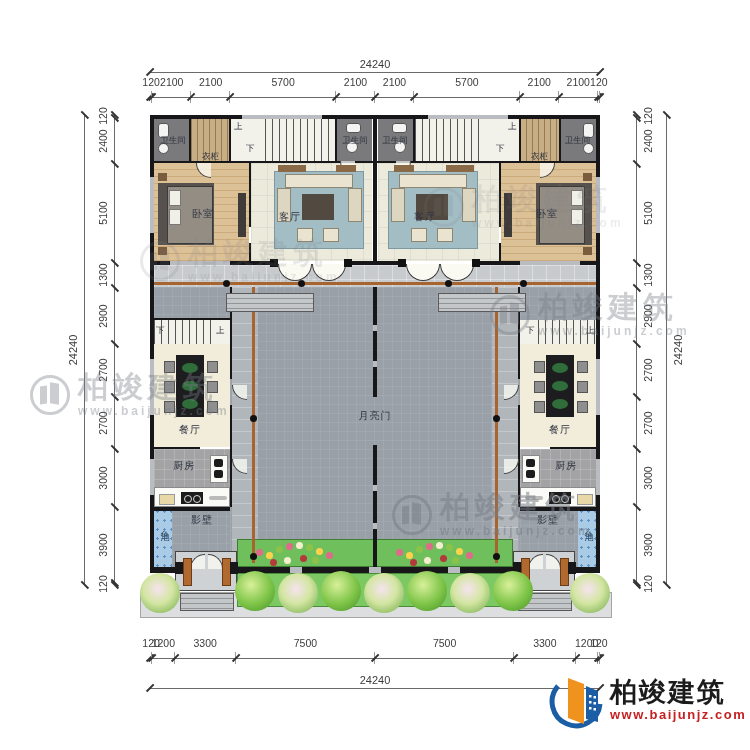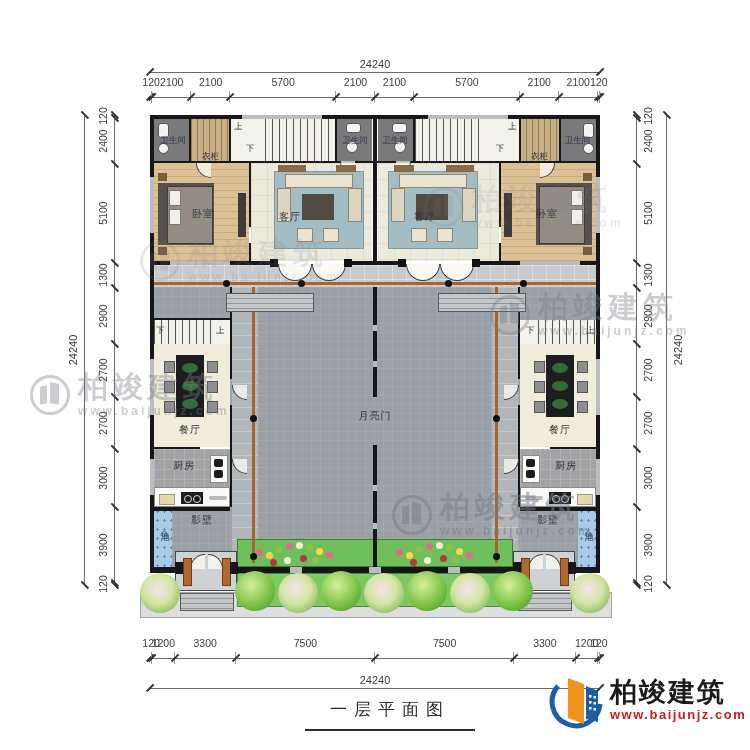--- a/index.html
+++ b/index.html
@@ -560,21 +560,20 @@
       </div>
   </div>
   <div class="wm" style="left:392px;top:492px;opacity:.52;">
     <div class="wm-logo"></div>
     <div>
         <div class="wm-name">柏竣建筑</div>
          <div class="wm-url">www.baijunjz.com</div>
       </div>
   </div>
 
-  <div id="title">一层平面图</div>
 
   <div id="brand">
     <svg width="56" height="64" viewBox="0 0 56 64">
       <path d="M 10,18 A 24 24 0 1 0 52 36" fill="none" stroke="#1b5ea6" stroke-width="5"></path>
       <polygon points="20,10 36,16 36,56 20,50" fill="#f0921e"></polygon>
       <polygon points="38,18 50,23 50,54 38,51" fill="#1b5ea6"></polygon>
       <rect x="41" y="27" width="2.5" height="2.5" fill="#fff"></rect>
         <rect x="45.5" y="28" width="2.5" height="2.5" fill="#fff"></rect>
       <rect x="41" y="33" width="2.5" height="2.5" fill="#fff"></rect>
         <rect x="45.5" y="34" width="2.5" height="2.5" fill="#fff"></rect>

